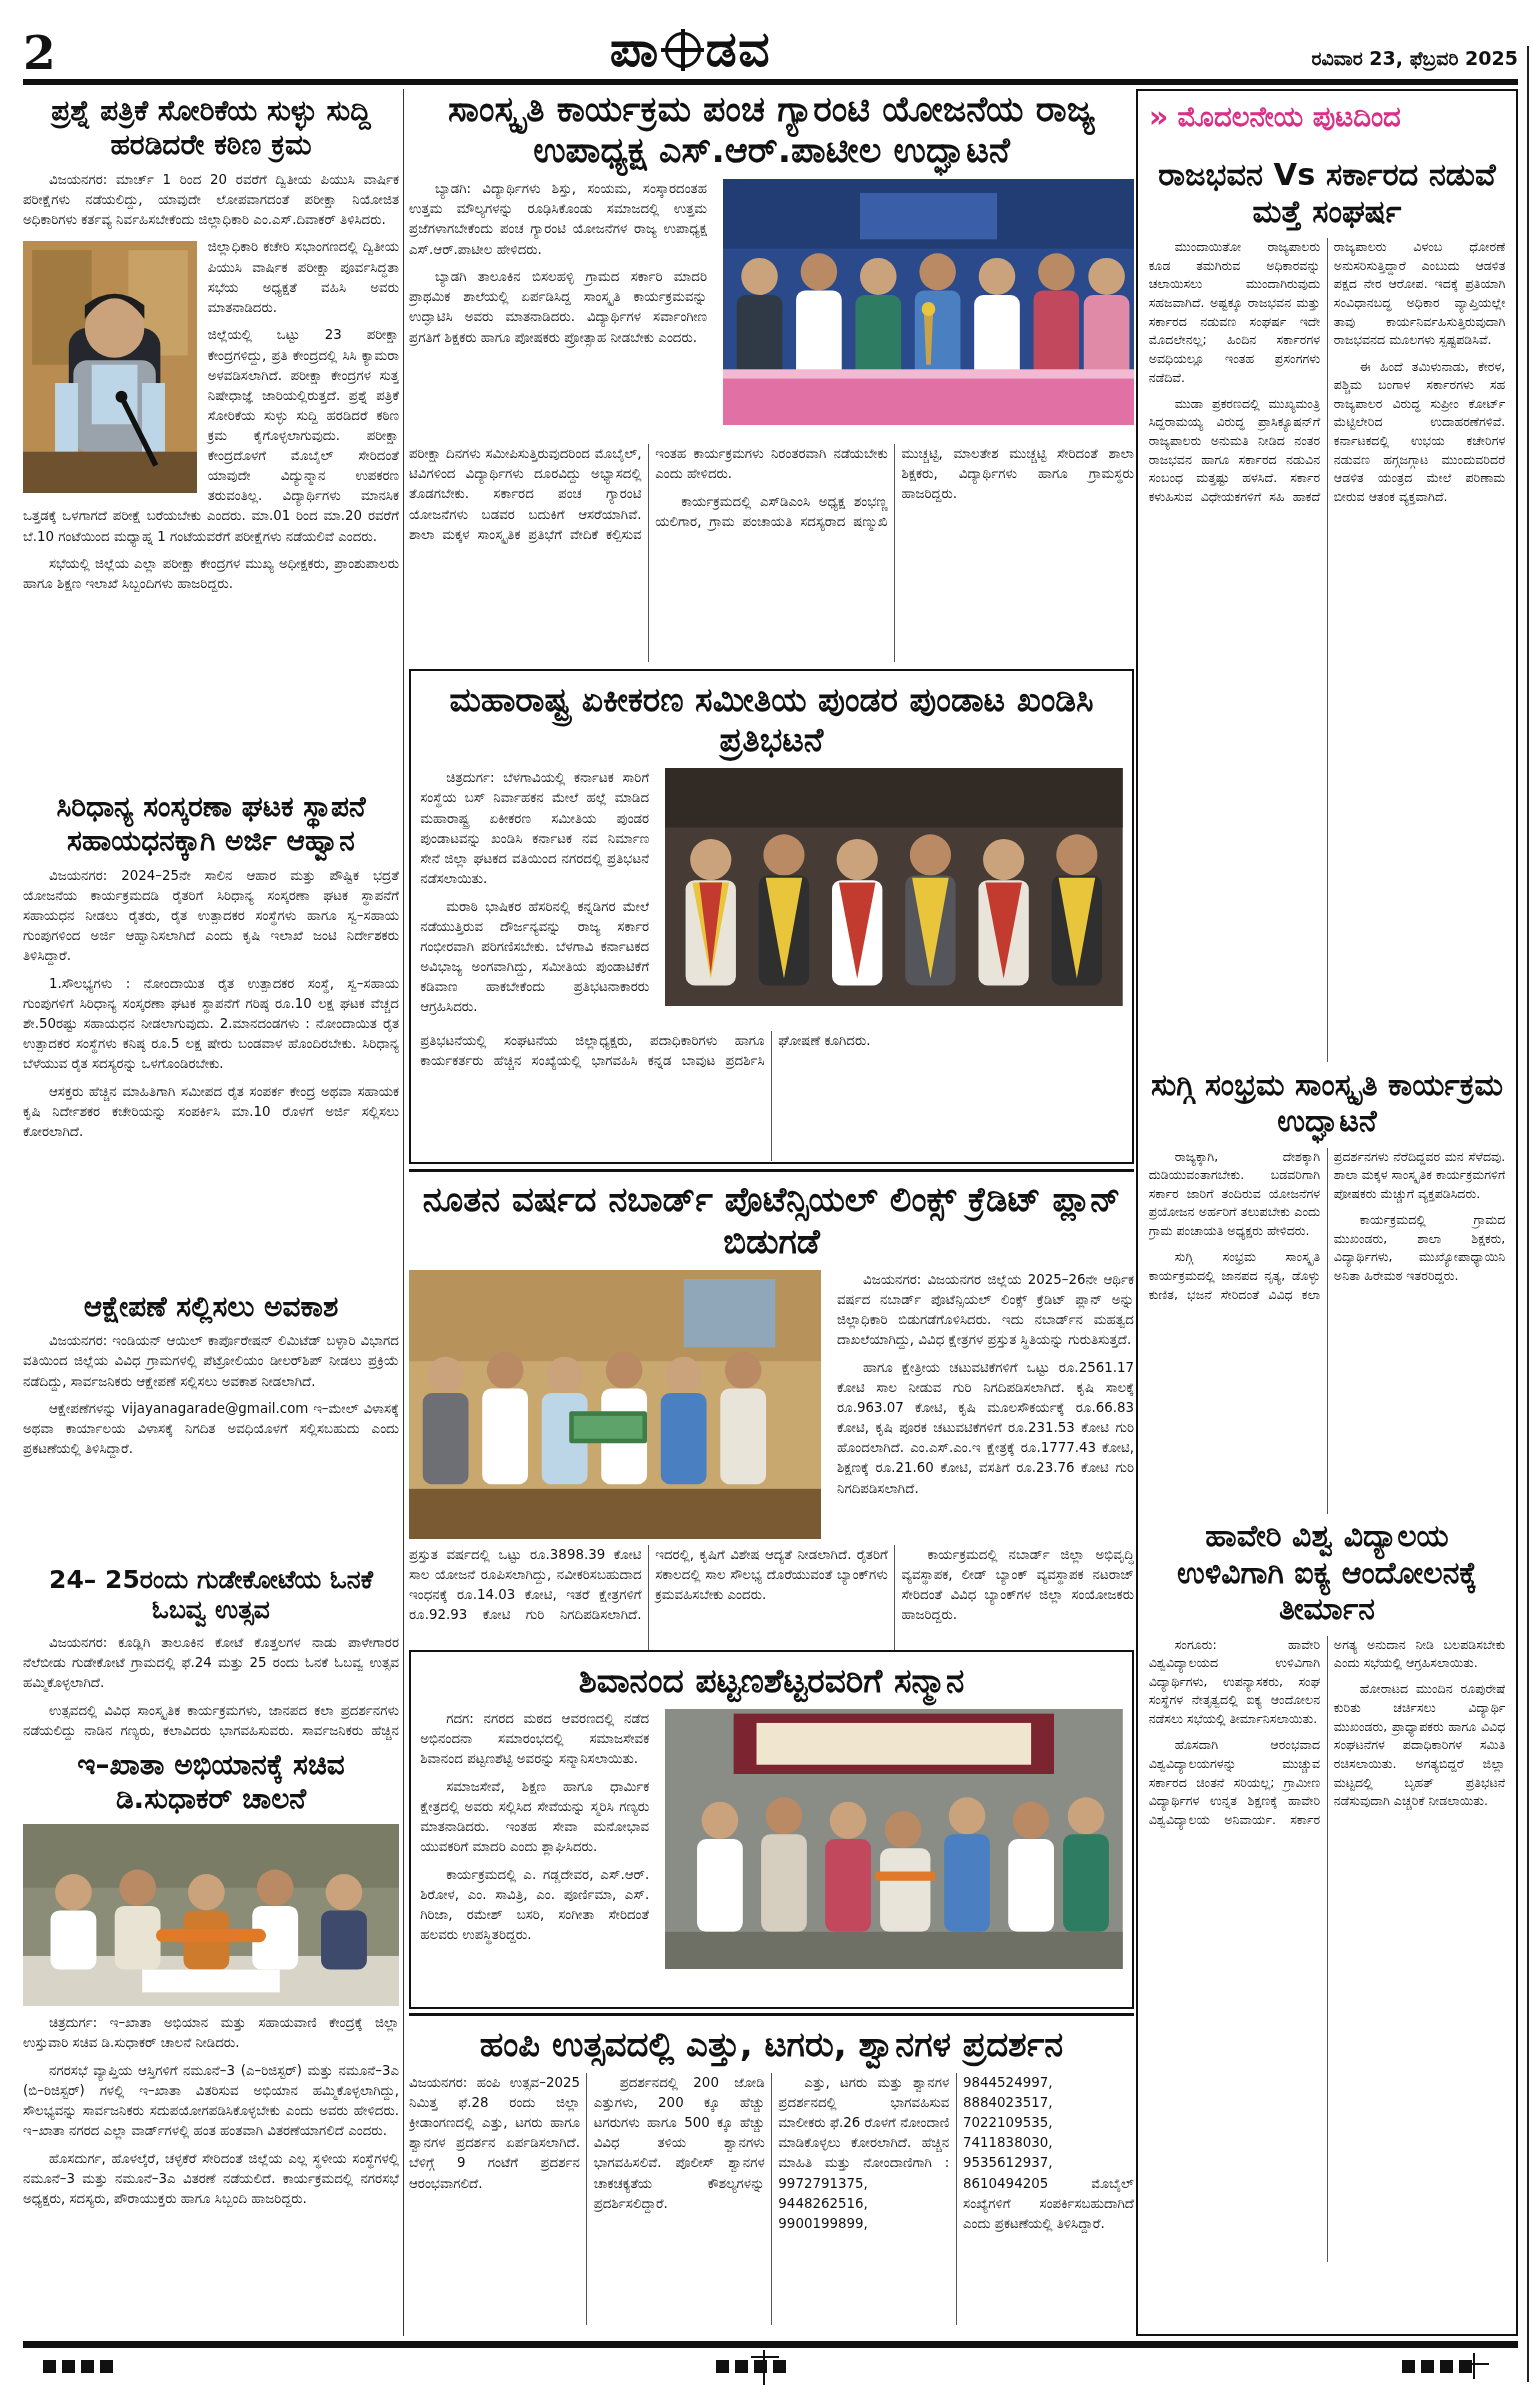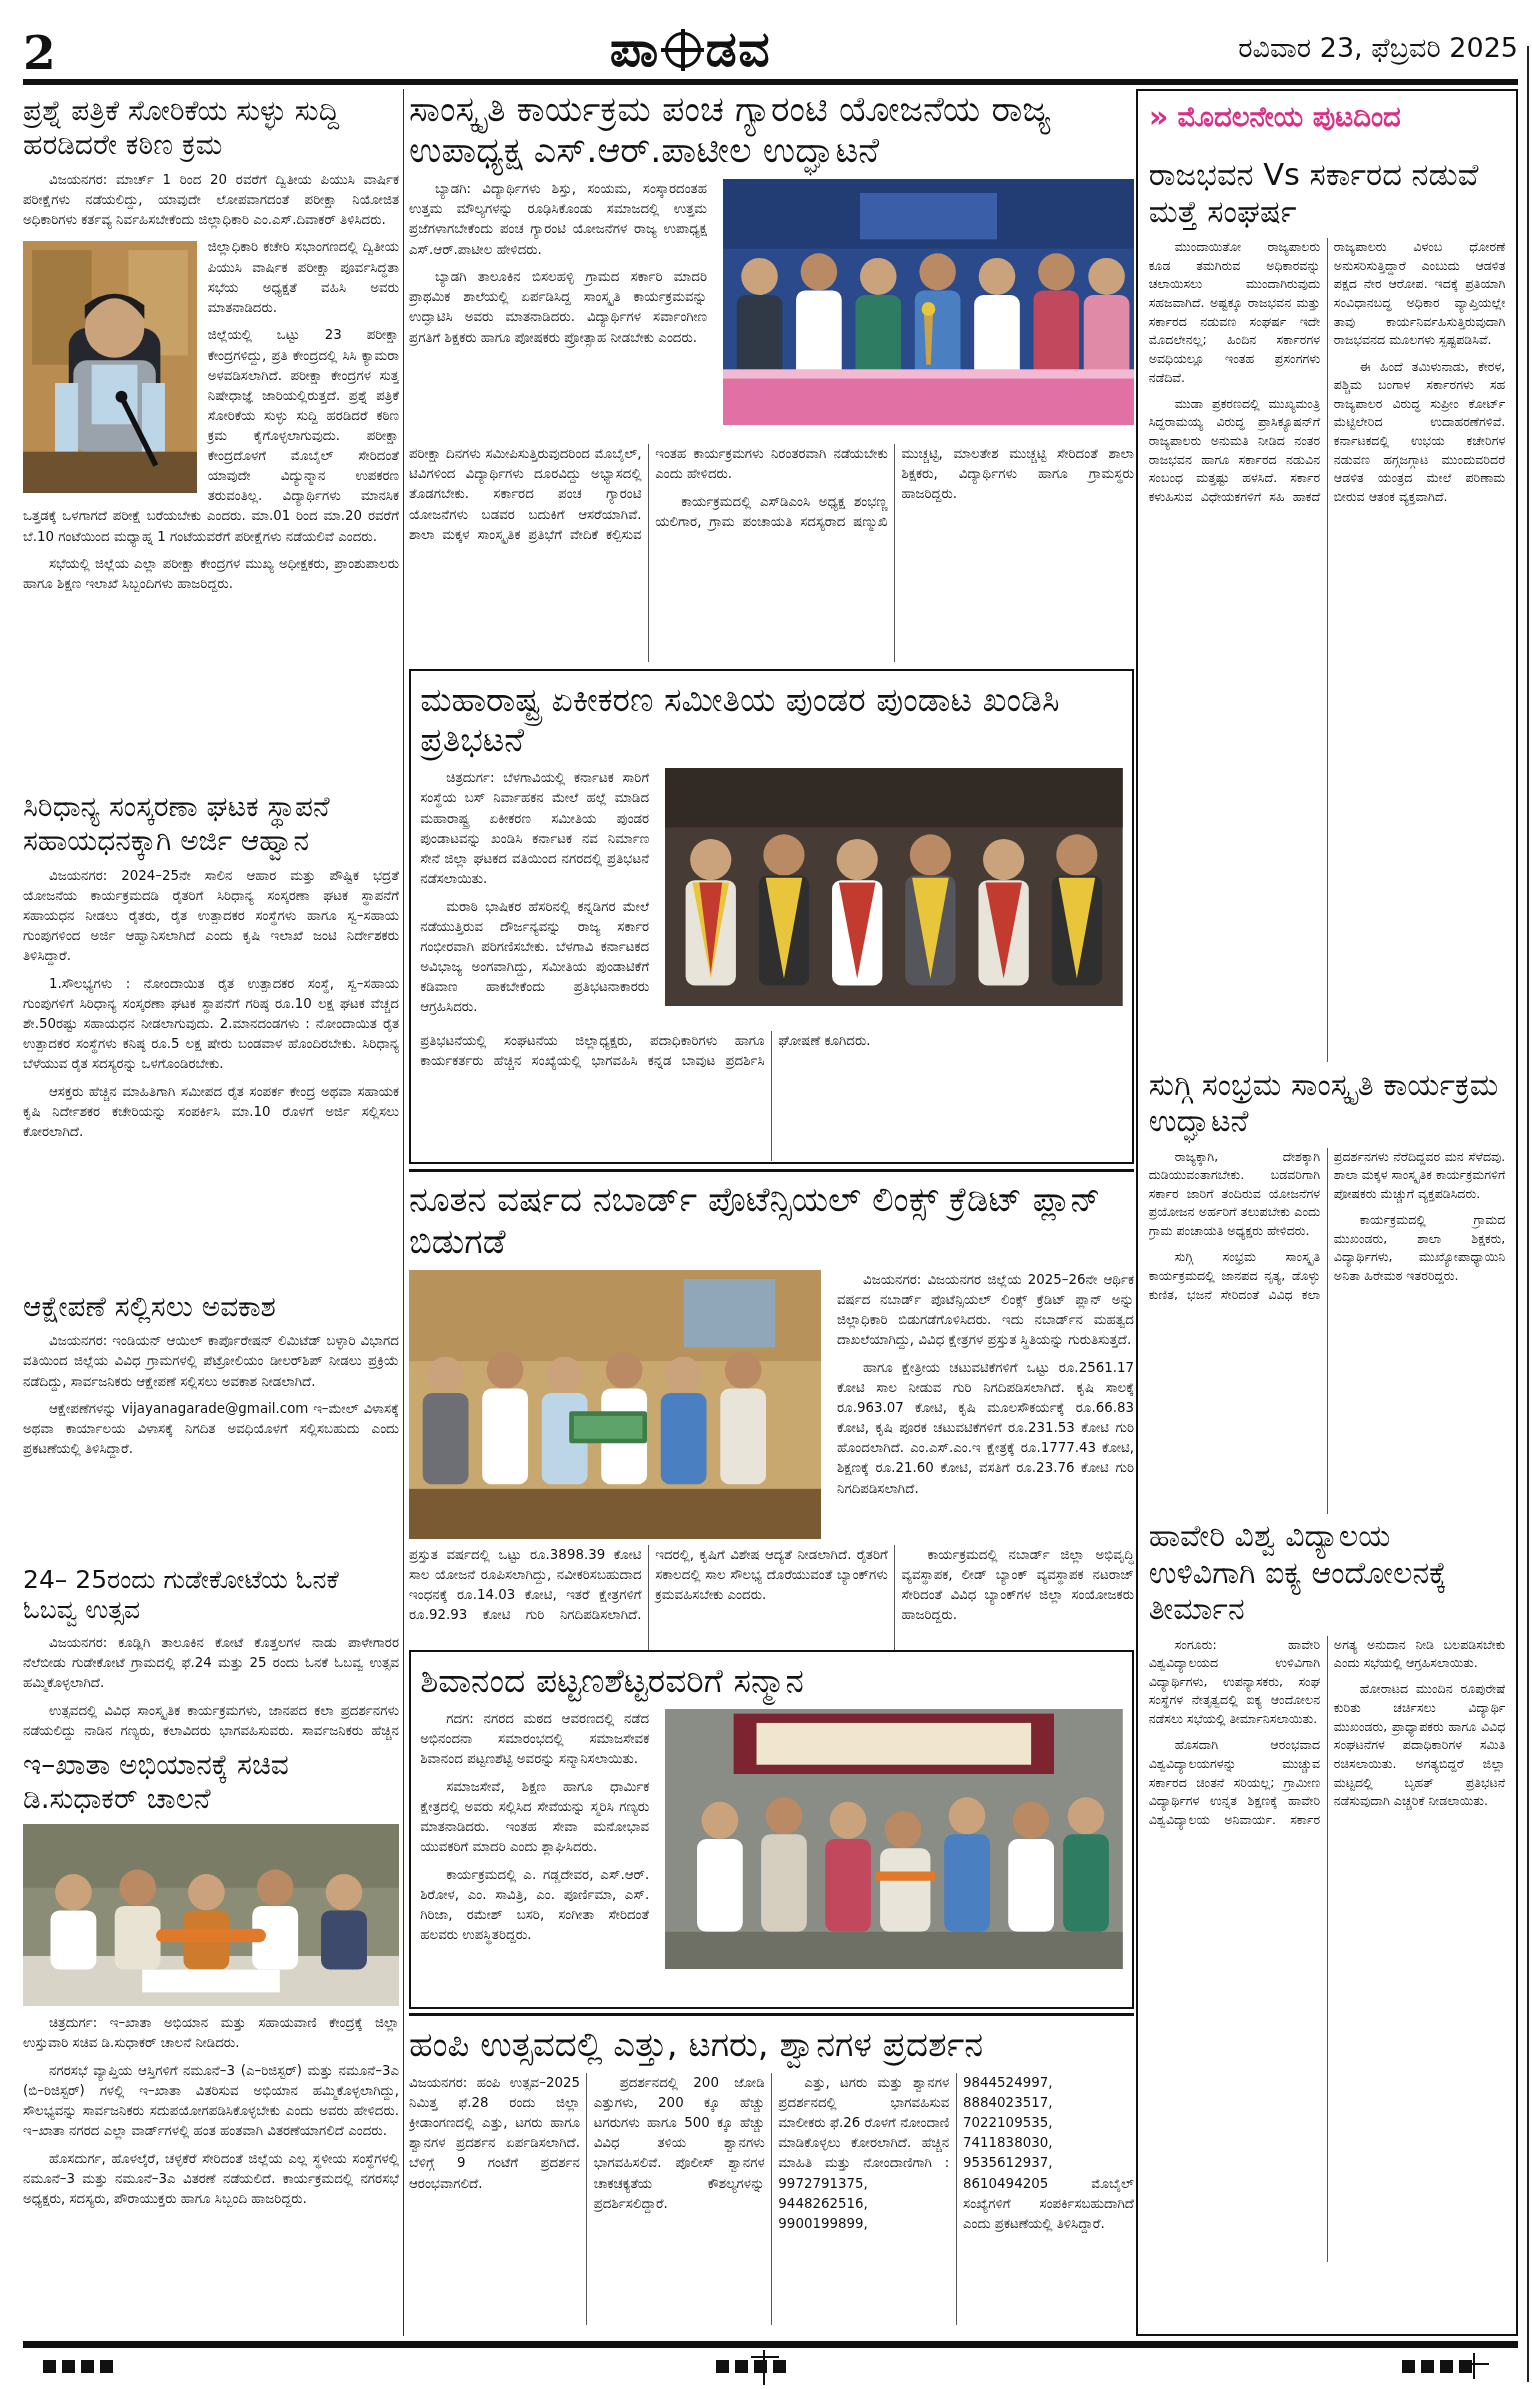--- a/index.html
+++ b/index.html
@@ -8,33 +8,33 @@
   
   .pg-head{position:absolute;left:23px;top:0;width:1495px;height:79px;
            border-bottom:6.1px solid #111;display:flex;align-items:flex-end;}
   .pg-num{font-family:"DejaVu Serif",serif;font-weight:bold;font-size:47px;line-height:1;
           padding-bottom:3.1px;width:168px;}
   .masthead{flex:1;text-align:center;font-weight:bold;font-size:49px;line-height:1;
             letter-spacing:1.5px;padding-bottom:4.6px;display:flex;align-items:center;justify-content:center;gap:4.6px;}
   .emblem{display:inline-block;width:30.5px;height:30.5px;border:3.8px solid #111;border-radius:50%;position:relative;}
   .emblem::before{content:"";position:absolute;left:50%;top:-6.1px;bottom:-6.1px;width:3.8px;margin-left:-1.9px;background:#111;}
   .emblem::after{content:"";position:absolute;top:50%;left:-6.1px;right:-6.1px;height:3.8px;margin-top:-1.9px;background:#111;}
-  .pg-date{width:328px;text-align:right;font-weight:normal;font-size:27px;padding-bottom:15px;}
+  .pg-date{width:328px;text-align:right;font-weight:bold;font-size:19px;padding-bottom:9px;}
   
   .content{position:absolute;left:23px;top:89px;width:1495px;height:2247px;}
   .col{position:absolute;top:0;height:100%;}
   .col-left{left:0;width:376px;}
   .col-center{left:386px;width:725px;}
   .col-right{left:1113px;width:382px;border:2.3px solid #111;box-sizing:border-box;
              padding:7.6px 10.7px;overflow:hidden;}
   .vrule{position:absolute;top:0;height:100%;width:0.8px;background:#333;}
   .vr1{left:380px;} 
   
   article{display:block;overflow:hidden;}
-  .hl{font-weight:normal;text-align:left;margin:4.6px 0 7.6px 0;line-height:1.22;}
+  .hl{font-weight:bold;text-align:center;margin:4.6px 0 7.6px 0;line-height:1.22;}
   .hl-l{font-size:28px;}
   .hl-xl{font-size:35px;line-height:1.18;margin-top:0;}
   .hl-box{font-size:33px;}
   .hl-m{font-size:34px;}
   .hl-r{font-size:30px;}
   .bd{font-size:13.4px;line-height:1.5;text-align:justify;margin:0 0 7.6px 0;}
   .bd-s{font-size:12.6px;line-height:1.48;}
   .indent{text-indent:26px;}
   .boxed{border:2.3px solid #111;box-sizing:border-box;padding:4.6px 9.2px;}
   .rule-top{border-top:3.8px solid #111;padding-top:3.1px;}

